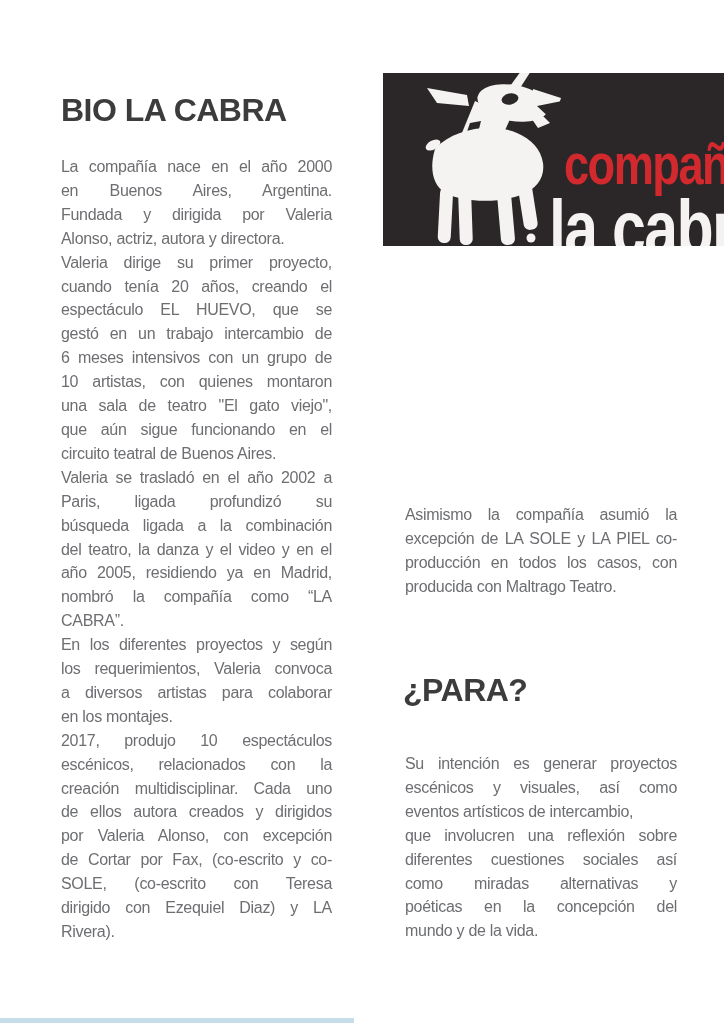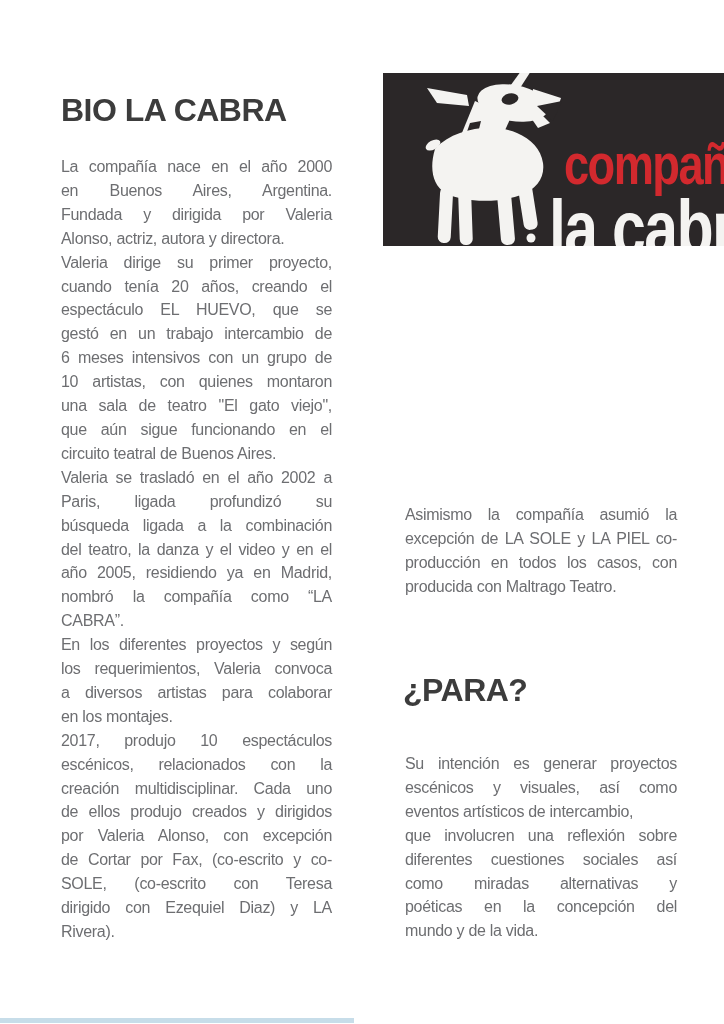--- a/index.html
+++ b/index.html
@@ -102,21 +102,21 @@
     <div>
         <div class="line">En los diferentes proyectos y según</div>
         <div class="line">los requerimientos, Valeria convoca</div>
         <div class="line">a diversos artistas para colaborar</div>
         <div class="line line-end">en los montajes.</div>
       </div>
     <div>
         <div class="line">2017, produjo 10 espectáculos</div>
         <div class="line">escénicos, relacionados con la</div>
         <div class="line">creación multidisciplinar. Cada uno</div>
-        <div class="line">de ellos produjo creados y dirigidos</div>
+        <div class="line">de ellos autora creados y dirigidos</div>
         <div class="line">por Valeria Alonso, con excepción</div>
         <div class="line">de Cortar por Fax, (co-escrito y co-</div>
         <div class="line">SOLE, (co-escrito con Teresa</div>
         <div class="line">dirigido con Ezequiel Diaz) y LA</div>
         <div class="line line-end">Rivera).</div>
       </div>
   </div>
 
   <div class="logo">
     <svg class="goat-svg" viewBox="0 0 140 172">

